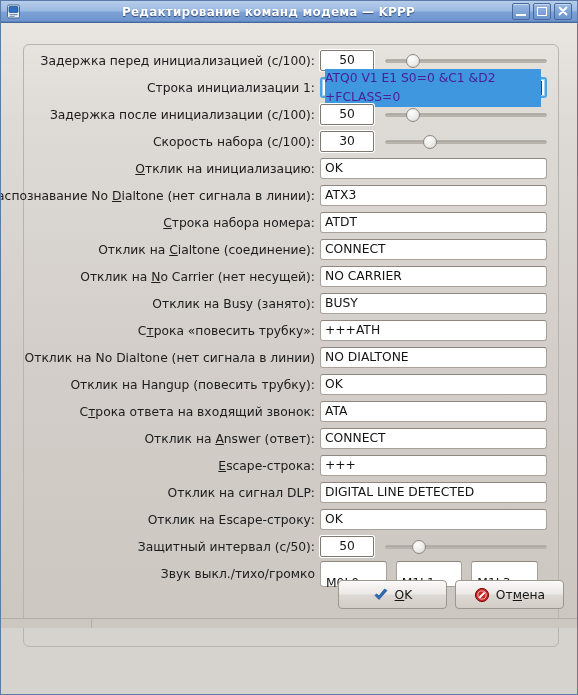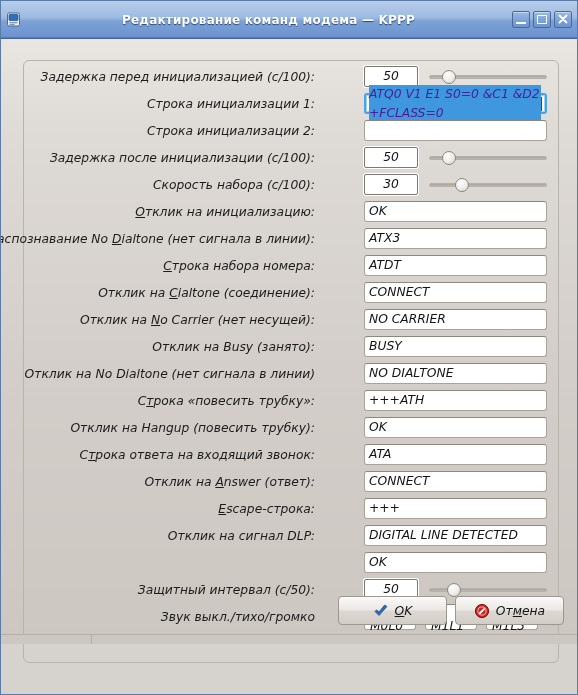--- a/index.html
+++ b/index.html
@@ -22,21 +22,21 @@
   }
 
   
   .titlebar {
     position: relative;
     height: 21px;
     background: linear-gradient(to bottom, #b7cdea 0%, #9dbbe2 45%, #7ba1d6 55%, #6d94ce 96%, #4a6fa5 100%);
     border-bottom: 1px solid #44669c;
     display: flex;
     align-items: center;
-    padding: 8px 2px;
+    padding: 0 2px;
   }
   .title-icon {
     width: 17px;
     height: 17px;
     margin-left: 2px;
     margin-right: 3px;
     flex: 0 0 auto;
     position: relative;
   }
   .title-text {
@@ -78,21 +78,20 @@
     background: transparent;
     border: 1.5px solid #ffffff;
   }
   .btn-close svg { position: absolute; left: 2px; top: 1px; }
 
   
   .client {
     position: relative;
     height: 605px;
     background: linear-gradient(to bottom, #e9e6e2 0%, #dedad5 16%, #d3cec9 55%, #cdc7c2 100%);
-    font-style: italic;
   }
   .groupframe {
     position: absolute;
     left: 22px;
     top: 21px;
     width: 534px;
     height: 601px;
     border: 1px solid #b9b3ad;
     border-radius: 6px;
     background: transparent;
@@ -119,21 +118,20 @@
     white-space: nowrap;
   }
   .label u { text-decoration: underline; }
 
   .fieldwrap {
     position: absolute;
     left: 297px;
     right: 10px;
     display: flex;
     align-items: center;
-    margin-left: 44px;
   }
 
   
   .txt {
     box-sizing: border-box;
     width: 100%;
     height: 21px;
     padding: 0 4px;
     font-family: "DejaVu Sans", "Liberation Sans", sans-serif;
     font-size: 12.3px;
@@ -314,26 +312,20 @@
         <div class="row">
           <div class="label"><span>Строка инициализации 1:</span></div>
           <div class="fieldwrap">
             <div class="txt focused txt-static">
               <span class="sel">ATQ0 V1 E1 S0=0 &amp;C1 &amp;D2 +FCLASS=0</span>
               <span class="caret"></span>
             </div>
           </div>
         </div>
         <div class="row">
-          <div class="label"><span>Строка инициализации 2:</span></div>
-          <div class="fieldwrap">
-            <div class="txt txt-static"></div>
-          </div>
-        </div>
-        <div class="row">
           <div class="label"><span>Задержка после инициализации (с/100):</span></div>
           <div class="fieldwrap">
             <div class="spin">50</div>
             <div class="slider">
               <div class="groove"></div>
               <div class="handle" style="left: 17%;"></div>
             </div>
           </div>
         </div>
         <div class="row">
@@ -376,32 +368,32 @@
             <div class="txt txt-static">NO CARRIER</div>
           </div>
         </div>
         <div class="row">
           <div class="label"><span>Отклик на Busy (занято):</span></div>
           <div class="fieldwrap">
             <div class="txt txt-static">BUSY</div>
           </div>
         </div>
         <div class="row">
+          <div class="label"><span>С</span><u>т</u><span>рока «повесить трубку»:</span></div>
+          <div class="fieldwrap">
+            <div class="txt txt-static">+++ATH</div>
+          </div>
+        </div>
+        <div class="row">
           <div class="label"><span>Отклик на No Dialtone (нет сигнала в линии)</span></div>
           <div class="fieldwrap">
             <div class="txt txt-static">NO DIALTONE</div>
           </div>
         </div>
         <div class="row">
-          <div class="label"><span>С</span><u>т</u><span>рока «повесить трубку»:</span></div>
-          <div class="fieldwrap">
-            <div class="txt txt-static">+++ATH</div>
-          </div>
-        </div>
-        <div class="row">
           <div class="label"><span>Отклик на Hangup (повесить трубку):</span></div>
           <div class="fieldwrap">
             <div class="txt txt-static">OK</div>
           </div>
         </div>
         <div class="row">
           <div class="label"><span>С</span><u>т</u><span>рока ответа на входящий звонок:</span></div>
           <div class="fieldwrap">
             <div class="txt txt-static">ATA</div>
           </div>
@@ -418,20 +410,21 @@
             <div class="txt txt-static">+++</div>
           </div>
         </div>
         <div class="row">
           <div class="label"><span>Отклик на сигнал DLP:</span></div>
           <div class="fieldwrap">
             <div class="txt txt-static">DIGITAL LINE DETECTED</div>
           </div>
         </div>
         <div class="row">
+          <div class="label"><span>Отклик на Escape-строку:</span></div>
           <div class="fieldwrap">
             <div class="txt txt-static">OK</div>
           </div>
         </div>
         <div class="row">
           <div class="label"><span>Защитный интервал (с/50):</span></div>
           <div class="fieldwrap">
             <div class="spin">50</div>
             <div class="slider">
               <div class="groove"></div>

